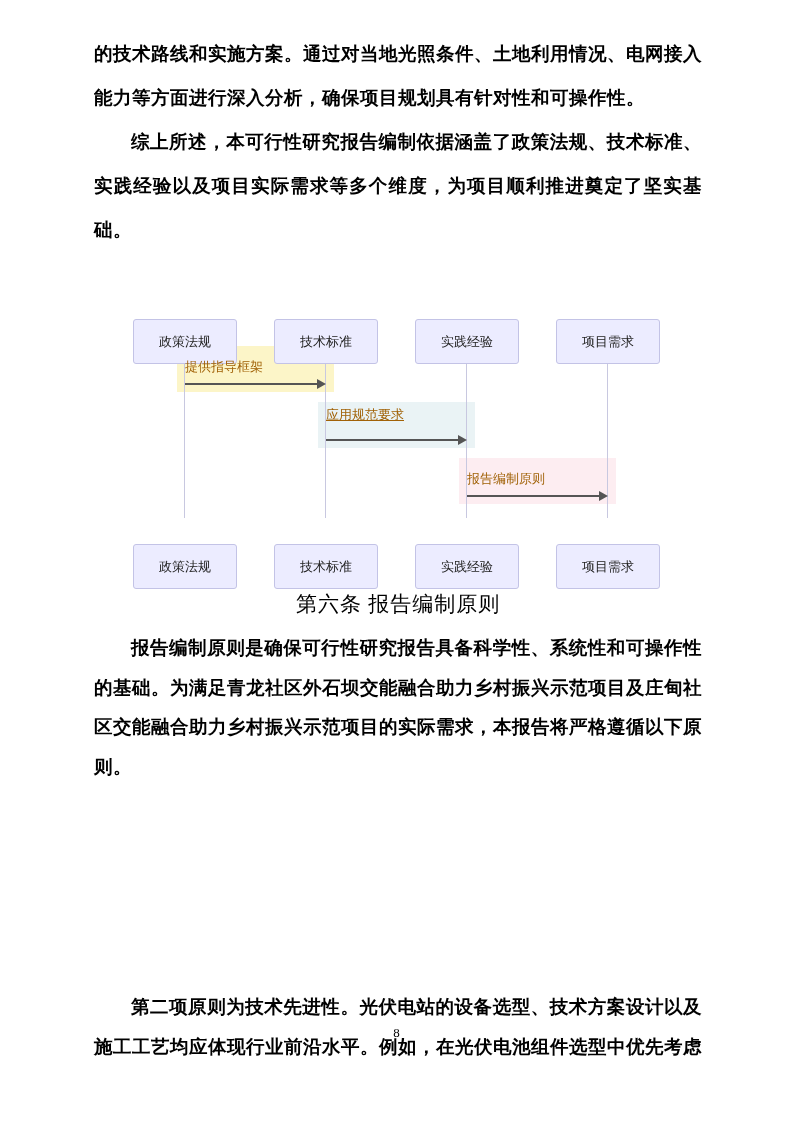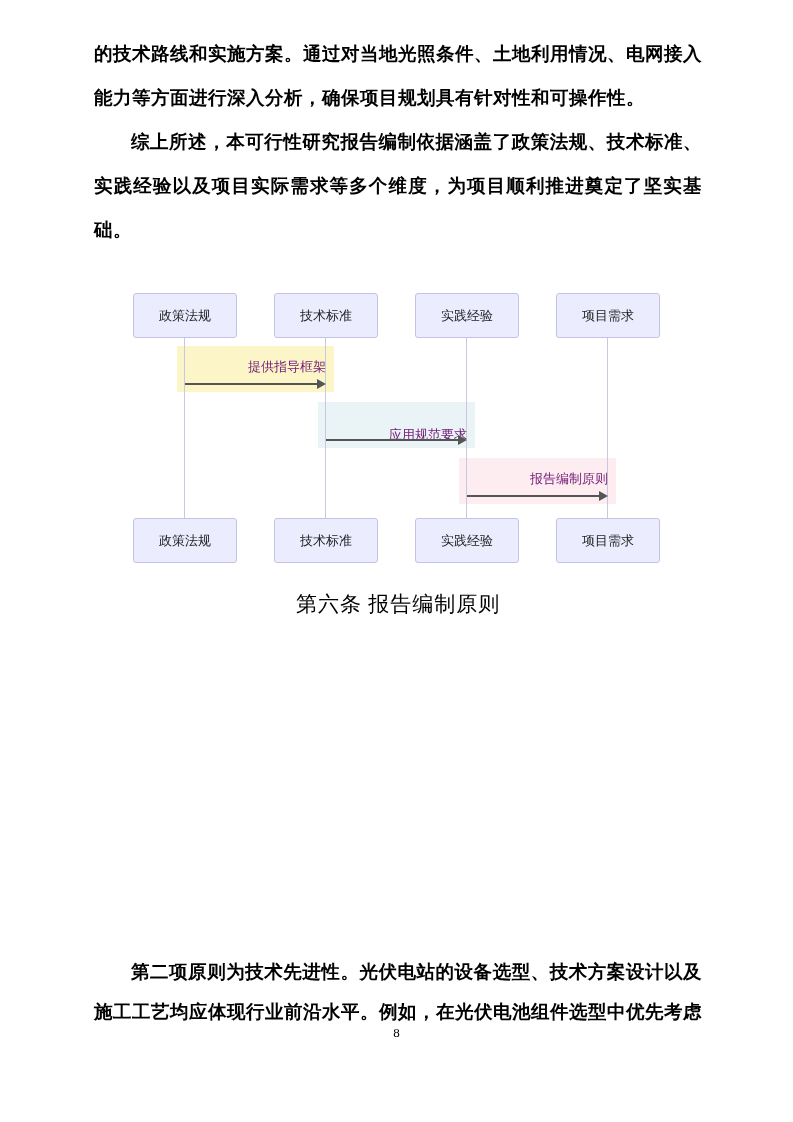--- a/index.html
+++ b/index.html
@@ -58,42 +58,43 @@
     height: 45px;
     background: #ECECFF;
     border: 1px solid #c3c3e6;
     border-radius: 3px;
     box-sizing: border-box;
     display: flex;
     align-items: center;
     justify-content: center;
     font-size: 13px;
     color: #222222;
+    margin-top: 26px;
   }
   .lifeline {
     position: absolute;
     top: 48px;
     width: 1px;
     height: 180px;
     background: #c8c8e0;
   }
   .band {
     position: absolute;
     width: 157px;
     height: 46px;
   }
   .band.yellow { background: #fcf5c8; }
   .band.blue   { background: #eaf3f5; }
   .band.pink   { background: #fdedf1; }
   .msg-label {
     position: absolute;
     width: 141px;
-    text-align: right;
+    text-align: left;
     font-size: 13px;
-    color: #701a75;
+    color: #a16207;
   }
   .msg-line {
     position: absolute;
     height: 2px;
     background: #555555;
   }
   .msg-head {
     position: absolute;
     width: 0;
     height: 0;
@@ -128,29 +129,30 @@
 
     <div class="actor" style="left:0;    top:228px;">政策法规</div>
     <div class="actor" style="left:141px;top:228px;">技术标准</div>
     <div class="actor" style="left:282px;top:228px;">实践经验</div>
     <div class="actor" style="left:423px;top:228px;">项目需求</div>
 
     <div class="msg-label" style="left:52px; top:68px;">提供指导框架</div>
     <div class="msg-line" style="left:52px; top:93px; width:132px;"></div>
     <div class="msg-head" style="left:184px; top:89px;"></div>
 
-    <div class="msg-label" style="left:193px; top:136px;">应用规范要求</div>
+    <div class="msg-label" style="left:193px; top:116px;text-decoration:underline;">应用规范要求</div>
     <div class="msg-line" style="left:193px; top:149px; width:132px;"></div>
     <div class="msg-head" style="left:325px; top:145px;"></div>
 
     <div class="msg-label" style="left:334px; top:180px;">报告编制原则</div>
     <div class="msg-line" style="left:334px; top:205px; width:132px;"></div>
     <div class="msg-head" style="left:466px; top:201px;"></div>
 
   </div>
 
   <div class="section-heading" style="top:590px;">第六条 报告编制原则</div>
 
-  <div class="body-text tight indent" style="top:954px;font-family:Liberation Mono, monospace;">第二项原则为技术先进性。光伏电站的设备选型、技术方案设计以及施工工艺均应体现行业前沿水平。例如，在光伏电池组件选型中优先考虑</div>
+  <div class="body-text tight indent" style="top:629px;">报告编制原则是确保可行性研究报告具备科学性、系统性和可操作性的基础。为满足青龙社区外石坝交能融合助力乡村振兴示范项目及庄甸社区交能融合助力乡村振兴示范项目的实际需求，本报告将严格遵循以下原则。</div>
+  <div class="body-text tight indent" style="top:988px;">第二项原则为技术先进性。光伏电站的设备选型、技术方案设计以及施工工艺均应体现行业前沿水平。例如，在光伏电池组件选型中优先考虑</div>
 
   <div class="page-number">8</div>
 
 </div>
 
 </body></html>

